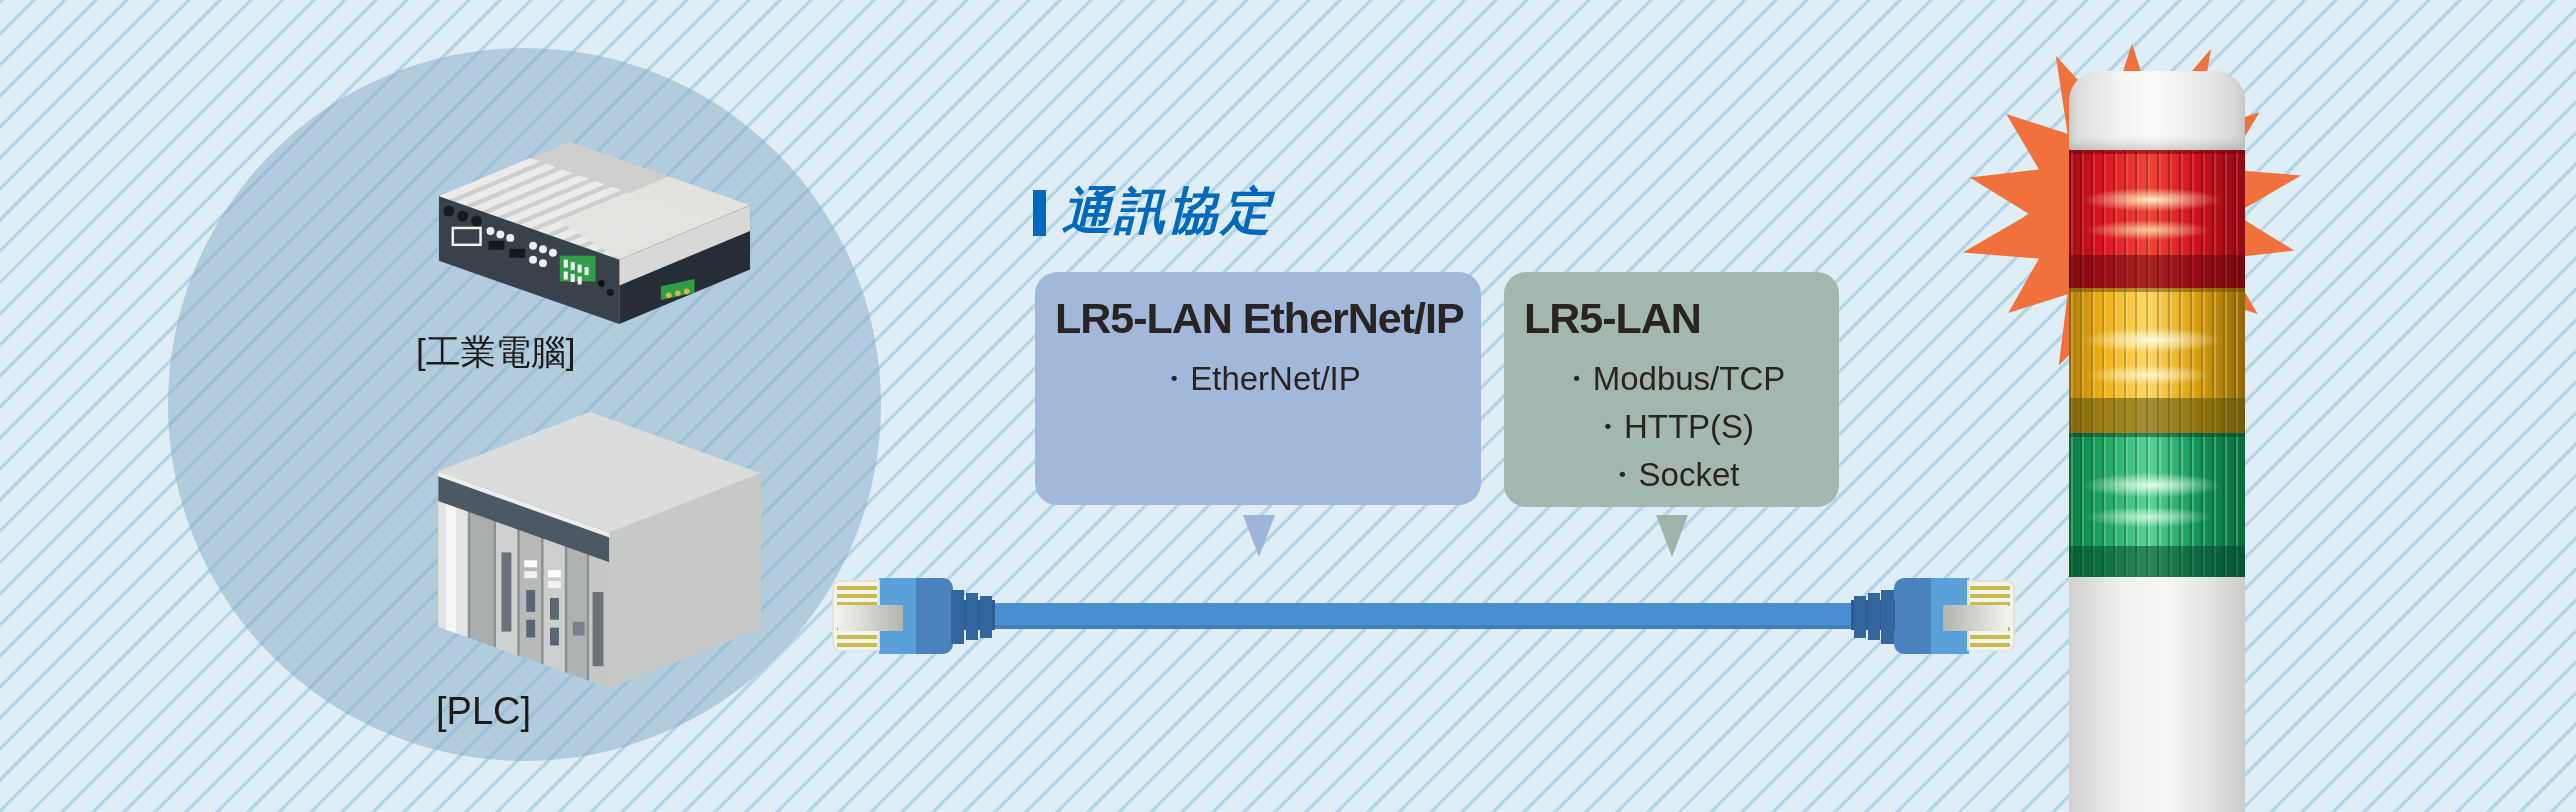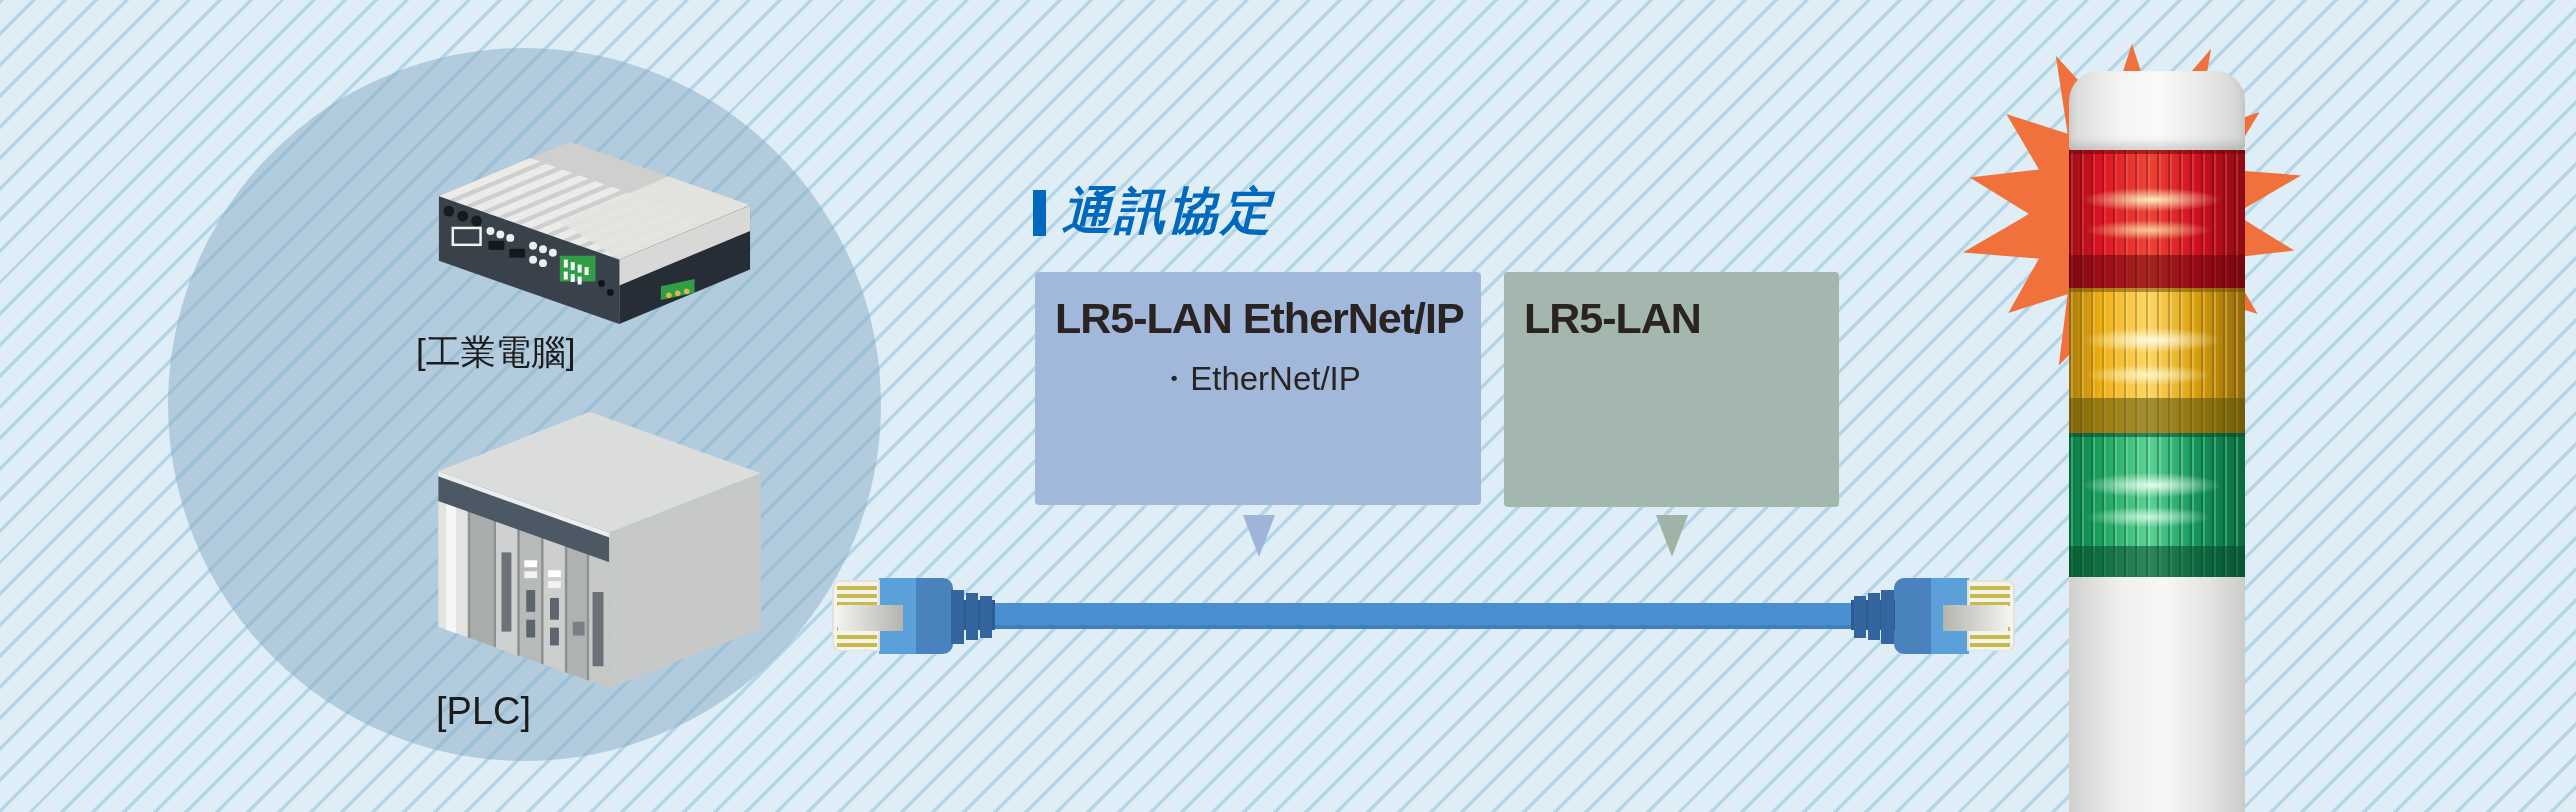--- a/index.html
+++ b/index.html
@@ -23,21 +23,21 @@
   .label-plc{left:436px;top:690px;font-size:38px;}
   .illu{position:absolute;}
   
   .heading-bar{position:absolute;left:1033px;top:190px;width:13px;height:46px;background:#0069bd;}
   .heading-text{
     position:absolute;left:1062px;top:184px;font-size:50px;font-weight:bold;
     color:#0069bd;letter-spacing:3px;line-height:55px;white-space:nowrap;font-style:italic;
   }
   
   .proto-box{
-    position:absolute;top:272px;border-radius:4px;color:#292321;box-sizing:border-box;
+    position:absolute;top:272px;border-radius:22px;color:#292321;box-sizing:border-box;
     padding:22px 18px 0 20px;
   }
   .proto-box .title{font-size:43px;font-weight:bold;letter-spacing:-1px;white-space:nowrap;}
   .proto-box ul{list-style:none;margin:12px 0 0 0;padding:0;text-align:center;}
   .proto-box li{font-size:33px;line-height:48px;white-space:nowrap;}
   .box-eip{left:1035px;width:446px;height:233px;background:#a2b8da;}
   .box-lan{left:1504px;width:335px;height:235px;background:#a3b7ae;}
   .pointer{position:absolute;top:515px;width:0;height:0;
     border-left:16px solid transparent;border-right:16px solid transparent;}
   .pointer-1{left:1243px;border-top:42px solid #9fb4d8;}
@@ -216,20 +216,25 @@
 
   <div class="proto-box box-eip">
     <div class="title">LR5-LAN EtherNet/IP</div>
     <ul>
       <li>・EtherNet/IP</li>
     </ul>
   </div>
 
   <div class="proto-box box-lan">
     <div class="title">LR5-LAN</div>
+    <ul>
+      <li>・Modbus/TCP</li>
+      <li>・HTTP(S)</li>
+      <li>・Socket</li>
+    </ul>
   </div>
   <div class="pointer pointer-1"></div>
   <div class="pointer pointer-2"></div>
 
   <div class="cable"></div>
 
   <div class="conn">
     <div class="boot-light" style="left:879px;top:578px;width:38px;height:76px;"></div>
     <div class="boot-dark" style="left:916px;top:578px;width:37px;height:76px;border-radius:0 10px 10px 0;"></div>
     <div class="rib-base" style="left:951px;top:600px;width:44px;height:30px;"></div>

